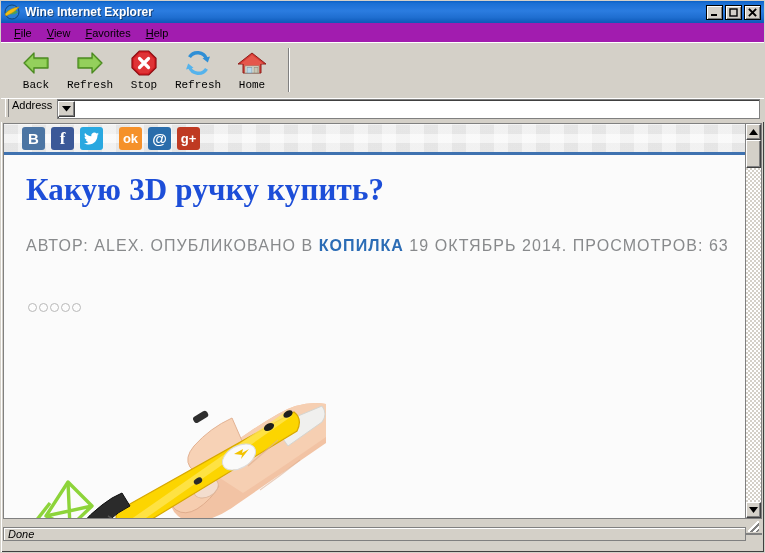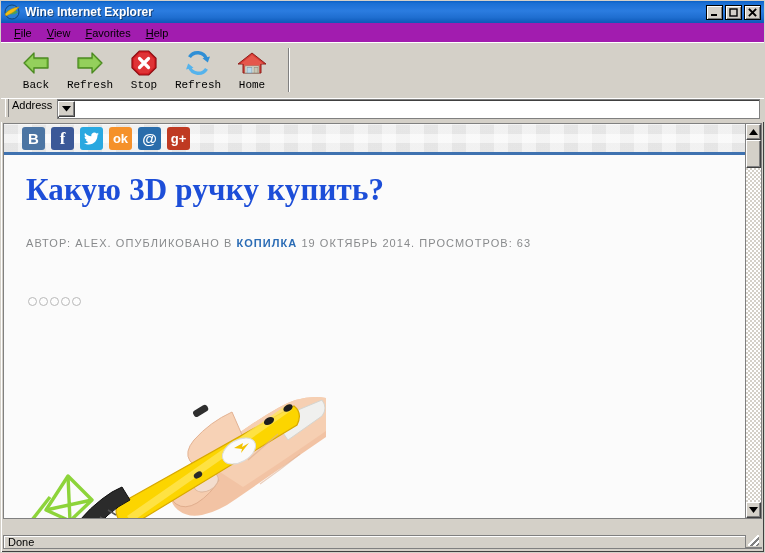--- a/index.html
+++ b/index.html
@@ -173,21 +173,21 @@
   #post-title {
     font-family: "Liberation Serif", serif;
     font-size: 31px;
     font-weight: bold;
     color: #1d4ed8;
     margin: 0 0 30px 0;
     line-height: 1.1;
     letter-spacing: .2px;
   }
   #post-meta {
-    font-size: 11px;
+    font-size: 16px;
     color: #888a8c;
     letter-spacing: 1.05px;
     margin-bottom: 48px;
     white-space: nowrap;
   }
   #post-meta .cat {
     color: #2b6cb5; font-weight: bold; cursor: pointer;
   }
   #rating { margin: 0 0 8px 2px; display: flex; gap: 2px; }
   .rstar {
@@ -241,21 +241,21 @@
     border: 1px solid #ffffff;
     border-right-color: #404040; border-bottom-color: #404040;
     box-shadow: inset -1px -1px 0 #808080;
     cursor: default;
   }
 
   
   #statusbar {
     position: absolute; left: 2px; right: 2px; bottom: 3px;
     height: 30px;
-    display: flex; align-items: flex-end;
+    display: flex; align-items: center; font-style: italic;
   }
   .sb-panel {
     flex: 1 1 auto;
     background: #d4d0c8;
     border: 1px solid #808080;
     box-shadow: inset 1px 1px 0 #ffffff;
     display: flex; align-items: center;
     padding-left: 4px;
     font-size: 11px; color: #000;
   }
@@ -398,21 +398,21 @@
           <span>В</span>
         </span>
         <span class="soc" style="background:#3b5998; font-family:'Liberation Serif',serif; font-size:17px;">
           <span>f</span>
         </span>
         <span class="soc" style="background:#29a8e0;">
           <svg width="15" height="13" viewBox="0 0 16 13">
             <path d="M16 1.6c-.6.26-1.2.43-1.9.5.7-.4 1.2-1.05 1.4-1.8-.63.37-1.33.64-2.08.79C12.8.4 11.95 0 11 0 9.2 0 7.75 1.45 7.75 3.25c0 .26.03.5.08.74C5.13 3.85 2.72 2.55 1.1.57.8 1.07.63 1.65.63 2.27c0 1.13.57 2.13 1.45 2.71-.53-.02-1.03-.16-1.47-.4v.04c0 1.58 1.12 2.9 2.6 3.2-.27.07-.56.11-.85.11-.21 0-.41-.02-.61-.06.41 1.3 1.62 2.24 3.05 2.27-1.12.87-2.53 1.39-4.06 1.39-.26 0-.52-.01-.78-.05C1.45 12.44 3.17 13 5.03 13c6.04 0 9.34-5 9.34-9.33l-.01-.43c.65-.46 1.2-1.04 1.64-1.7z" fill="#fff"></path>
           </svg>
         </span>
-        <span class="soc" style="background:#f5912a; font-size:13px;">
+        <span class="soc" style="background:#f5912a; font-size:13px;margin-left:10px;">
           <span>ok</span>
         </span>
         <span class="soc" style="background:#2a6dab; font-size:15px;">
           <span>@</span>
         </span>
         <span class="soc" style="background:#bf3a22; font-size:13px;">
           <span>g+</span>
         </span>
       </div>
 

